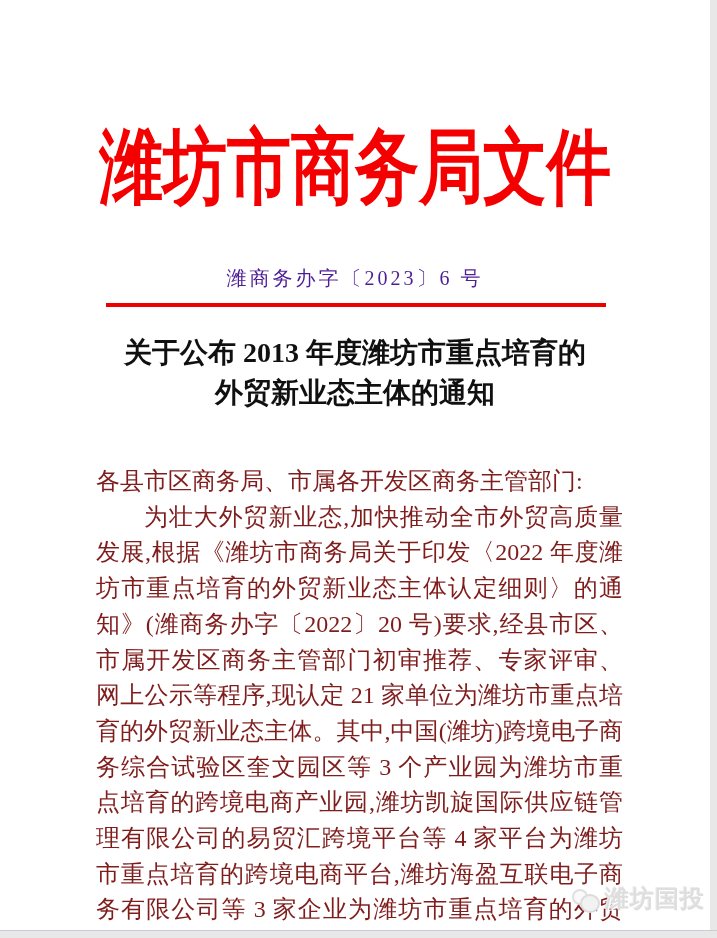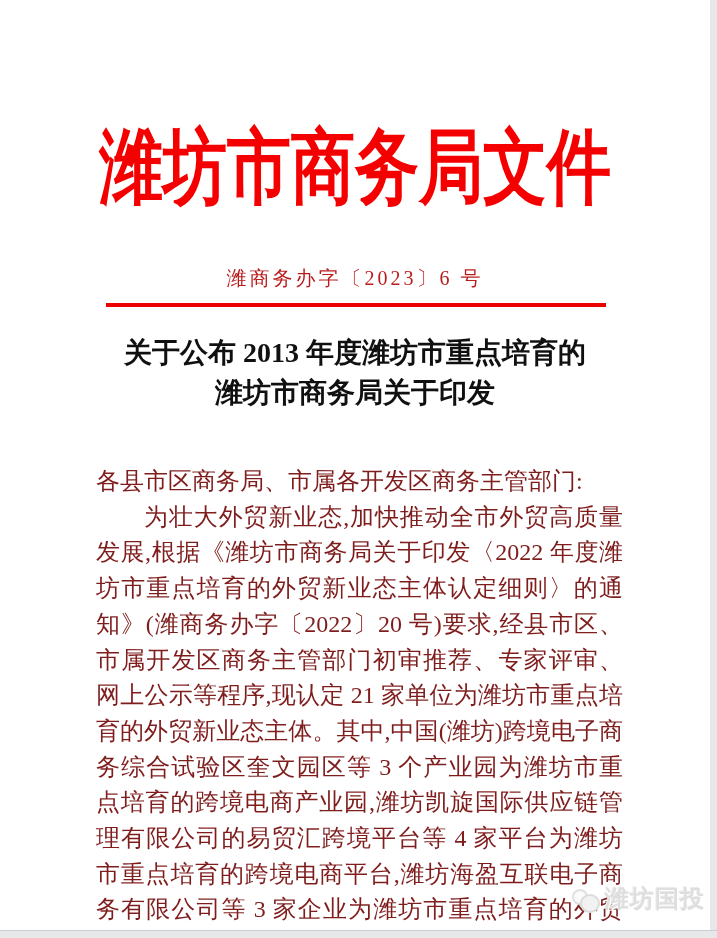--- a/index.html
+++ b/index.html
@@ -40,21 +40,21 @@
     transform: scaleX(0.78);
     transform-origin: 50% 50%;
     letter-spacing: 0px;
   }
   
   .doc-number {
     position: absolute; top: 265px; left: 0;
     width: 710px;
     text-align: center;
     font-size: 20px;
-    color: #b91c1c;
+    color: #4c1d95;
     letter-spacing: 3px;
   }
   
   .red-line {
     position: absolute; top: 303px; left: 106px;
     width: 500px; height: 4px;
     background: #ec0000;
   }
   
   .doc-title {
@@ -113,21 +113,21 @@
 <div class="page">
 
   <div class="agency-header">潍坊市商务局文件</div>
 
   <div class="doc-number">潍商务办字〔2023〕6 号</div>
 
   <div class="red-line"></div>
 
   <div class="doc-title">
     <div>关于公布 2013 年度潍坊市重点培育的</div>
-    <div>潍坊市商务局关于印发</div>
+    <div>外贸新业态主体的通知</div>
   </div>
 
   <div class="body-block">
     <p>各县市区商务局、市属各开发区商务主管部门:</p>
     <p class="indent">为壮大外贸新业态,加快推动全市外贸高质量发展,根据《潍坊市商务局关于印发〈2022 年度潍坊市重点培育的外贸新业态主体认定细则〉的通知》(潍商务办字〔2022〕20 号)要求,经县市区、市属开发区商务主管部门初审推荐、专家评审、网上公示等程序,现认定 21 家单位为潍坊市重点培育的外贸新业态主体。其中,中国(潍坊)跨境电子商务综合试验区奎文园区等 3 个产业园为潍坊市重点培育的跨境电商产业园,潍坊凯旋国际供应链管理有限公司的易贸汇跨境平台等 4 家平台为潍坊市重点培育的跨境电商平台,潍坊海盈互联电子商务有限公司等 3 家企业为潍坊市重点培育的外贸综合服务企业,山东海祺电子商务有限公司(美国达拉斯海外仓)等 11 家单位为潍坊市重点培育的公共海外仓。</p>
   </div>
 
   <div class="watermark">
     <span class="wm-icon">
       <span class="c1"></span>

